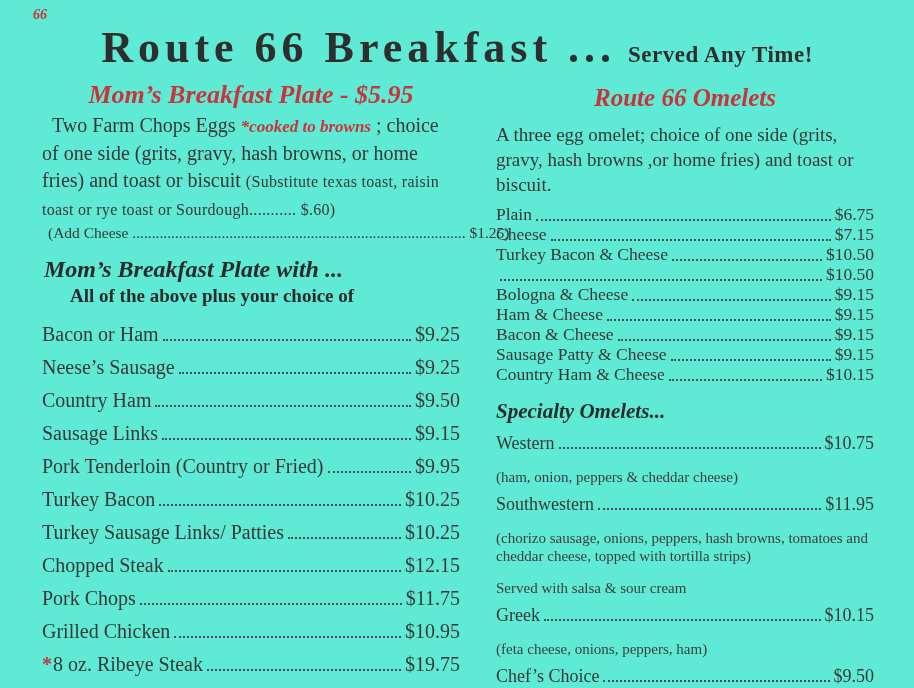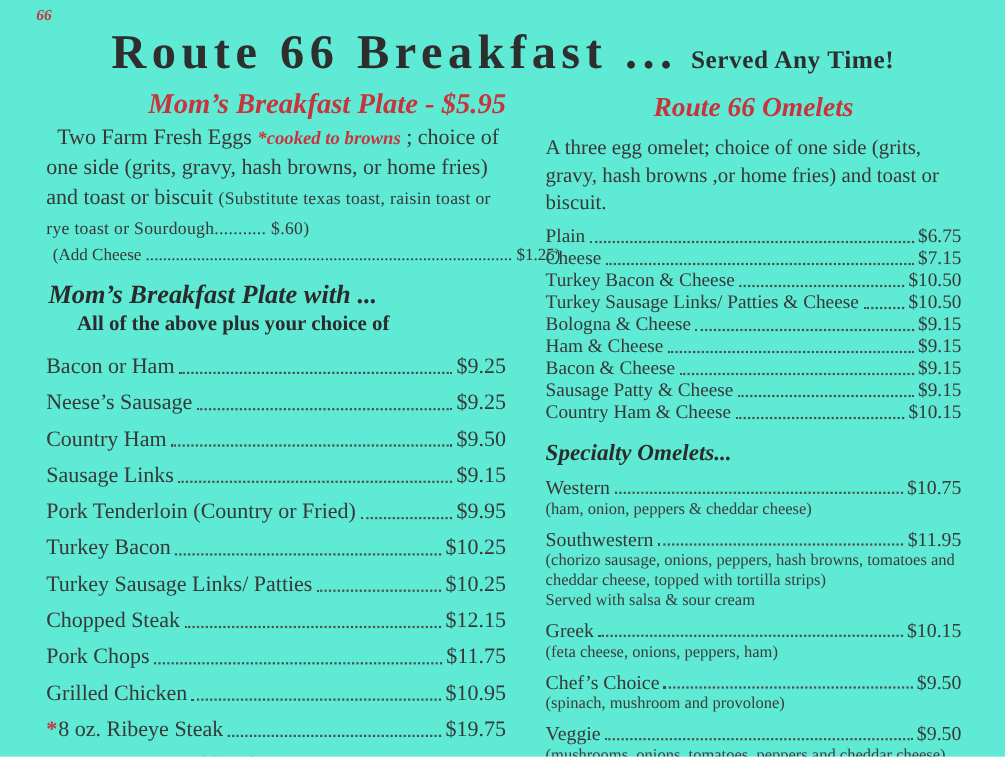--- a/index.html
+++ b/index.html
@@ -29,21 +29,21 @@
     white-space:nowrap;
   }
 
   .cols { display:flex; padding:6px 40px 0 42px; gap:36px; }
   .col-left  { width:418px; }
   .col-right { width:388px; }
 
   .red { color:#c9343c; }
 
   .h-left {
-    margin:4px 0 2px 0; text-align:right;
+    margin:4px 0 2px 0; text-align:center;
     font-size:26px; font-weight:bold; font-style:italic;
   }
   .desc { margin:0; font-size:20px; line-height:27px; text-indent:10px; }
   .desc .small-par { font-size:16px; letter-spacing:0.3px; }
   .note-red { font-weight:bold; font-style:italic; font-size:17px; }
   .add-cheese { margin:1px 0 0 6px; font-size:15.5px; white-space:nowrap; }
 
   .h-with { margin:14px 0 0 2px; font-size:24px; font-weight:bold; font-style:italic; color:#2b2b2b; }
   .choice-line { margin:2px 0 6px 28px; font-size:19px; font-weight:bold; color:#2b2b2b; }
 
@@ -59,40 +59,40 @@
     margin:8px 0 10px 0; text-align:center;
     font-size:25px; font-weight:bold; font-style:italic;
   }
   .rdesc { margin:6px 0 8px 0; font-size:19px; line-height:25px; }
   .list-right .row { font-size:17.5px; height:20px; }
   .list-right .dots { margin-bottom:4px; }
 
   .h-spec { margin:14px 0 8px 0; font-size:21px; font-weight:bold; font-style:italic; color:#2b2b2b; }
   .spec-block { margin-bottom:7px; }
   .spec-block .row { font-size:18px; height:22px; }
-  .spec-note { font-size:15px; line-height:18px; color:#3d3d3d; }
+  .spec-note { font-size:15px; line-height:18px; color:#3d3d3d;margin-top:14px; }
 </style>
 </head>
 <body>
 
 <div class="page">
 
   <div class="corner-mark">66</div>
 
   <header>
     <h1 class="title">Route 66 Breakfast ...</h1>
     <span class="tagline">Served Any Time!</span>
   </header>
 
   <div class="cols">
 
     <section class="col-left">
       <h2 class="h-left red">Mom’s Breakfast Plate - $5.95</h2>
 
-      <p class="desc"><span>Two Farm Fresh Eggs </span><span class="note-red red">*cooked to browns</span><span> ; choice of one side (grits, gravy, hash browns, or home fries) and toast or biscuit </span><span class="small-par">(Substitute texas toast, raisin toast or rye toast or Sourdough........... $.60)</span></p>
+      <p class="desc"><span>Two Farm Chops Eggs </span><span class="note-red red">*cooked to browns</span><span> ; choice of one side (grits, gravy, hash browns, or home fries) and toast or biscuit </span><span class="small-par">(Substitute texas toast, raisin toast or rye toast or Sourdough........... $.60)</span></p>
 
       <p class="add-cheese">(Add Cheese ...................................................................................... $1.25)</p>
 
       <h3 class="h-with">Mom’s Breakfast Plate with ...</h3>
       <div class="choice-line">All of the above plus your choice of</div>
 
       <div class="list-left">
         <div class="row">
             <span class="nm">Bacon or Ham </span>
             <span class="dots"></span>
@@ -171,21 +171,20 @@
             <span class="nm">Cheese </span>
             <span class="dots"></span>
             <span class="pr">$7.15</span>
           </div>
         <div class="row">
             <span class="nm">Turkey Bacon &amp; Cheese</span>
             <span class="dots"></span>
             <span class="pr">$10.50</span>
           </div>
         <div class="row">
-            <span class="nm">Turkey Sausage Links/ Patties &amp; Cheese</span>
             <span class="dots"></span>
             <span class="pr">$10.50</span>
           </div>
         <div class="row">
             <span class="nm">Bologna &amp; Cheese </span>
             <span class="dots"></span>
             <span class="pr">$9.15</span>
           </div>
         <div class="row">
             <span class="nm">Ham &amp; Cheese </span>

